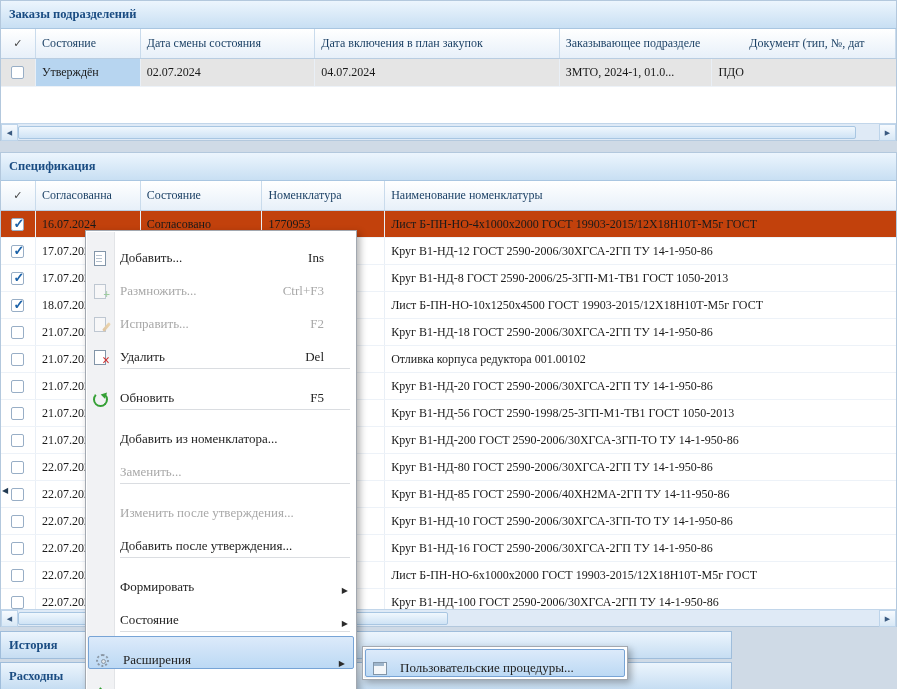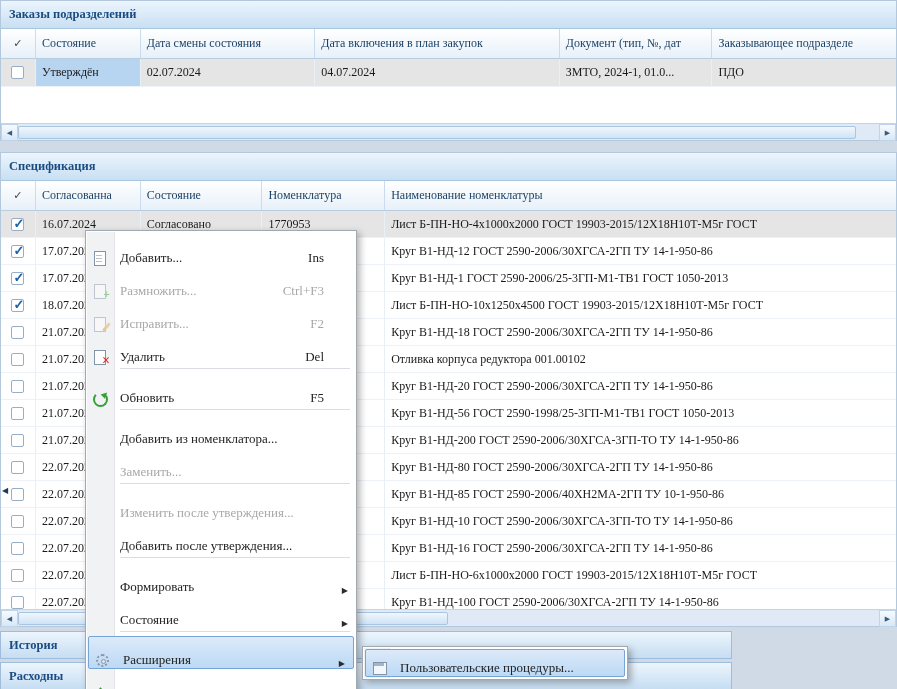--- a/index.html
+++ b/index.html
@@ -21,21 +21,21 @@
   .grid-row{display:flex;height:28px;background:#fff;border-bottom:1px solid #edf2f8;}
   .cell{display:flex;align-items:center;padding:0 6px;border-right:1px solid #e9eff6;
         white-space:nowrap;overflow:hidden;}
   .oc0,.sc0{width:35px;justify-content:center;padding:0;}
   .oc1{width:105px;} .oc2{width:175px;} .oc3{width:245px;} .oc4{width:153px;} .oc5{width:184px;border-right:none;}
   .sc1{width:105px;} .sc2{width:122px;} .sc3{width:123px;} .sc4{width:512px;border-right:none;}
   .orders-row{background:#e5e5e5;}
   .state-cell{background:#b7d5f0;}
   .spec-rows{position:absolute;top:58px;left:0;right:0;height:400px;overflow:hidden;background:#fff;}
   .spec-row{height:27px;}
-  .spec-row.selected{background:#e5e5e5;}
+  .spec-row.selected{background:#c2410c;}
   .hcheck{font-size:11px;color:#444;}
 
   
   .checkbox{width:13px;height:13px;background:#fff;border:1px solid #98aec6;border-radius:2px;position:relative;}
   .checkbox.checked::after{content:"✓";position:absolute;left:1px;top:-3px;font-size:13px;font-weight:bold;color:#1c62a8;}
 
   
   .hscroll{position:absolute;left:0;width:100%;height:17px;background:#dfeaf6;border-top:1px solid #c2d6ea;}
   .orders-hscroll{bottom:0;}
   .spec-hscroll{bottom:0;}
@@ -109,22 +109,22 @@
     <header class="panel-title">
       <span>Заказы подразделений</span>
     </header>
     <div class="grid-header">
       <div class="hcell oc0">
         <span class="hcheck">✓</span>
       </div>
       <div class="hcell oc1">Состояние</div>
       <div class="hcell oc2">Дата смены состояния</div>
       <div class="hcell oc3">Дата включения в план закупок</div>
+      <div class="hcell oc5">Заказывающее подразделе</div>
       <div class="hcell oc4">Документ (тип, №, дат</div>
-      <div class="hcell oc5">Заказывающее подразделе</div>
     </div>
     <div class="grid-row orders-row">
       <div class="cell oc0">
         <span class="checkbox"></span>
       </div>
       <div class="cell oc1 state-cell">Утверждён</div>
       <div class="cell oc2">02.07.2024</div>
       <div class="cell oc3">04.07.2024</div>
       <div class="cell oc4">ЗМТО, 2024-1, 01.0...</div>
       <div class="cell oc5">ПДО</div>
@@ -168,21 +168,21 @@
     <div class="cell sc3 f-code"></div>
     <div class="cell sc4 f-name">Круг В1-НД-12 ГОСТ 2590-2006/30ХГСА-2ГП ТУ 14-1-950-86</div>
   </div>
         <div class="grid-row spec-row">
     <div class="cell sc0">
       <span class="checkbox checked"></span>
     </div>
     <div class="cell sc1 f-date">17.07.2024</div>
     <div class="cell sc2 f-state"></div>
     <div class="cell sc3 f-code"></div>
-    <div class="cell sc4 f-name">Круг В1-НД-1 ГОСТ 2590-2006/25-3ГП-М1-ТВ1 ГОСТ 1050-2013</div>
+    <div class="cell sc4 f-name">Круг В1-НД-8 ГОСТ 2590-2006/25-3ГП-М1-ТВ1 ГОСТ 1050-2013</div>
   </div>
         <div class="grid-row spec-row">
     <div class="cell sc0">
       <span class="checkbox checked"></span>
     </div>
     <div class="cell sc1 f-date">18.07.2024</div>
     <div class="cell sc2 f-state"></div>
     <div class="cell sc3 f-code"></div>
     <div class="cell sc4 f-name">Лист Б-ПН-НО-10х1250х4500 ГОСТ 19903-2015/12Х18Н10Т-М5г ГОСТ</div>
   </div>
@@ -240,21 +240,21 @@
     <div class="cell sc3 f-code"></div>
     <div class="cell sc4 f-name">Круг В1-НД-80 ГОСТ 2590-2006/30ХГСА-2ГП ТУ 14-1-950-86</div>
   </div>
         <div class="grid-row spec-row">
     <div class="cell sc0">
       <span class="checkbox"></span>
     </div>
     <div class="cell sc1 f-date">22.07.2024</div>
     <div class="cell sc2 f-state"></div>
     <div class="cell sc3 f-code"></div>
-    <div class="cell sc4 f-name">Круг В1-НД-85 ГОСТ 2590-2006/40ХН2МА-2ГП ТУ 10-1-950-86</div>
+    <div class="cell sc4 f-name">Круг В1-НД-85 ГОСТ 2590-2006/40ХН2МА-2ГП ТУ 14-11-950-86</div>
   </div>
         <div class="grid-row spec-row">
     <div class="cell sc0">
       <span class="checkbox"></span>
     </div>
     <div class="cell sc1 f-date">22.07.2024</div>
     <div class="cell sc2 f-state"></div>
     <div class="cell sc3 f-code"></div>
     <div class="cell sc4 f-name">Круг В1-НД-10 ГОСТ 2590-2006/30ХГСА-3ГП-ТО ТУ 14-1-950-86</div>
   </div>

